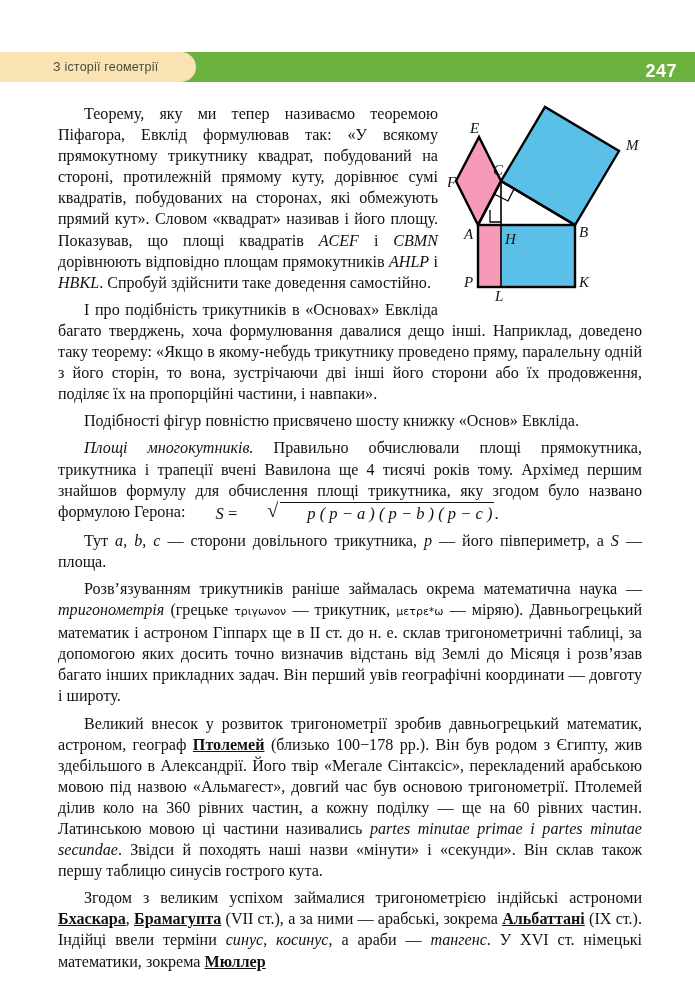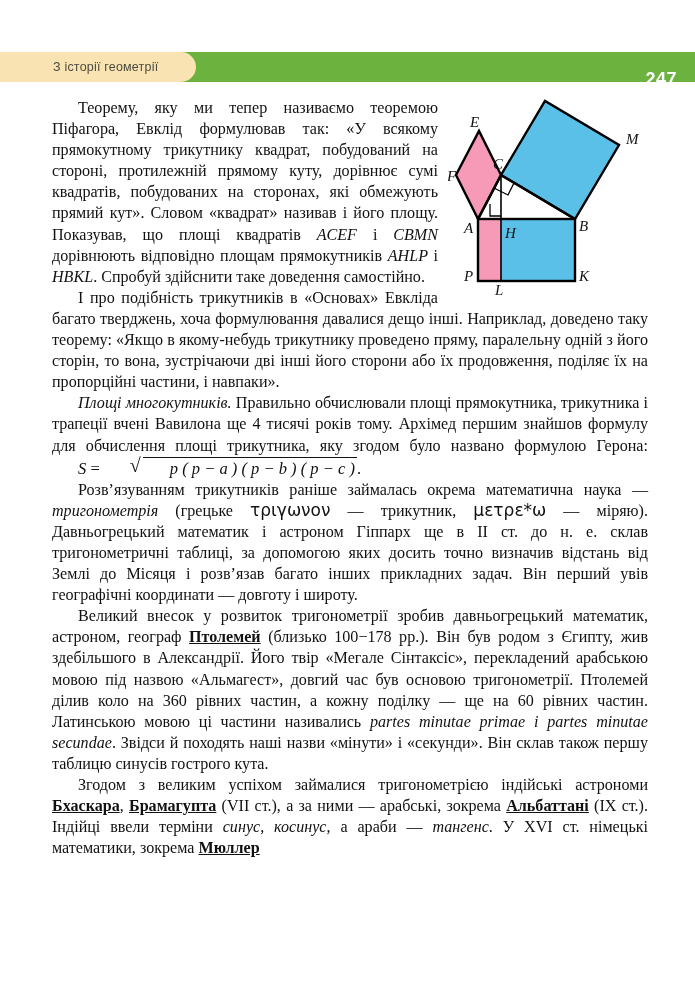--- a/index.html
+++ b/index.html
@@ -49,39 +49,39 @@
     line-height: 30px;
     font-family: "Liberation Sans", "DejaVu Sans", sans-serif;
     font-size: 12.5px;
     color: #4b4b3e;
     letter-spacing: 0.2px;
     white-space: nowrap;
   }
   .page-number {
     position: absolute;
     right: 18px;
-    top: 12px;
+    top: 4px;
     height: 30px;
     line-height: 30px;
     font-family: "Liberation Sans", "DejaVu Sans", sans-serif;
     font-size: 18px;
     font-weight: bold;
     color: #ffffff;
     letter-spacing: 0.5px;
   }
 
   
   .content {
     position: absolute;
     left: 52px;
     top: 97px;
     width: 596px;
   }
   p.para {
-    margin: 0;
+    margin: 6px;
     font-size: 16.1px;
     line-height: 21.1px;
     text-align: justify;
     text-indent: 26px;
     color: #111111;
     hyphens: manual;
     -webkit-hyphens: manual;
   }
 
   
@@ -93,21 +93,21 @@
     margin: 2px 0 4px 10px;
     shape-outside: inset(0);
   }
 
   i, em { }
   b, strong { font-weight: bold; text-decoration: underline; }
   .mathit {
     font-family: "Liberation Serif", "DejaVu Serif", serif;
     font-style: italic;
   }
-  .greek { font-family: "DejaVu Sans", "Liberation Sans", sans-serif; font-size: 17px; font-style: normal;}
+  .greek { font-family: "DejaVu Sans", "Liberation Sans", sans-serif; font-size: 11px; font-style: normal;}
 
   
   .formula {
     display: inline-block;
     white-space: nowrap;
     font-style: italic;
     font-size: 16.5px;
     vertical-align: -2px;
   }
   .radic {
@@ -189,23 +189,25 @@
         <text class="fig-label" x="131" y="182">K</text>
       </svg>
     </div>
 
     <p class="para"><span>Теорему, яку ми тепер називаємо теоремою Піфагора, Евклід формулював так: «У всякому прямокутному трикутнику квадрат, побудований на стороні, протилежній прямому куту, дорівнює сумі квадратів, побудованих на сторонах, які обмежують прямий кут». Словом «квадрат» називав і його площу. Показував, що площі квадратів </span><span class="mathit">ACEF</span><span> і </span><span class="mathit">CBMN</span><span> дорівнюють відповідно площам прямокутників </span><span class="mathit">AHLP</span><span> і </span><span class="mathit">HBKL</span><span>. Спробуй здійснити таке доведення самостійно.</span></p>
 
   </div>
 
   <p class="para">І про подібність трикутників в «Основах» Евкліда багато тверджень, хоча формулювання давалися дещо інші. Наприклад, доведено таку теорему: «Якщо в якому-небудь трикутнику проведено пряму, паралельну одній з його сторін, то вона, зустрічаючи дві інші його сторони або їх продовження, поділяє їх на пропорційні частини, і навпаки».</p>
 
+  <p class="para">Подібності фігур повністю присвячено шосту книжку «Основ» Евкліда.</p>
 
   <p class="para"><i>Площі многокутників.</i><span> Правильно обчислювали площі прямокутника, трикутника і трапеції вчені Вавилона ще 4 тисячі років тому. Архімед першим знайшов формулу для обчислення площі трикутника, яку згодом було названо формулою Герона: </span><span class="formula"><span>S</span>&nbsp;<span style="font-style:normal">=</span>&nbsp;<span class="radic"><span class="rad-sign">√</span><span class="rad-body">p ( p − a ) ( p − b ) ( p − c )</span></span><span style="font-style:normal">.</span></span></p>
 
+  <p class="para"><span>Тут </span><span class="mathit">a</span><span>, </span><span class="mathit">b</span><span>, </span><span class="mathit">c</span><span> — сторони довільного трикутника, </span><span class="mathit">p</span><span> — його півпериметр, а </span><span class="mathit">S</span><span> — площа.</span></p>
 
   <p class="para"><span>Розв’язуванням трикутників раніше займалась окрема математична наука — </span><i>тригонометрія</i><span> (грецьке </span><span class="greek">τριγωνον</span><span> — трикутник, </span><span class="greek">μετρε*ω</span><span> — міряю). Давньогрецький математик і астроном Гіппарх ще в II ст. до н. е. склав тригонометричні таблиці, за допомогою яких досить точно визначив відстань від Землі до Місяця і розв’язав багато інших прикладних задач. Він перший увів географічні координати — довготу і широту.</span></p>
 
   <p class="para"><span>Великий внесок у розвиток тригонометрії зробив давньогрецький математик, астроном, географ </span><b>Птолемей</b><span> (близько 100−178 рр.). Він був родом з Єгипту, жив здебільшого в Александрії. Його твір «Мегале Сінтаксіс», перекладений арабською мовою під назвою «Альмагест», довгий час був основою тригонометрії. Птолемей ділив коло на 360 рівних частин, а кожну поділку — ще на 60 рівних частин. Латинською мовою ці частини називались </span><i>partes minutae primae і partes minutae secundae</i><span>. Звідси й походять наші назви «мінути» і «секунди». Він склав також першу таблицю синусів гострого кута.</span></p>
 
   <p class="para"><span>Згодом з великим успіхом займалися тригонометрією індійські астрономи </span><b>Бхаскара</b><span>, </span><b>Брамагупта</b><span> (VII ст.), а за ними — арабські, зокрема </span><b>Альбаттані</b><span> (IX ст.). Індійці ввели терміни </span><i>синус</i><span>, </span><i>косинус</i><span>, а араби — </span><i>тангенс</i><span>. У XVI ст. німецькі математики, зокрема </span><b>Мюллер</b></p>
 
 </div>
 
 </body></html>

